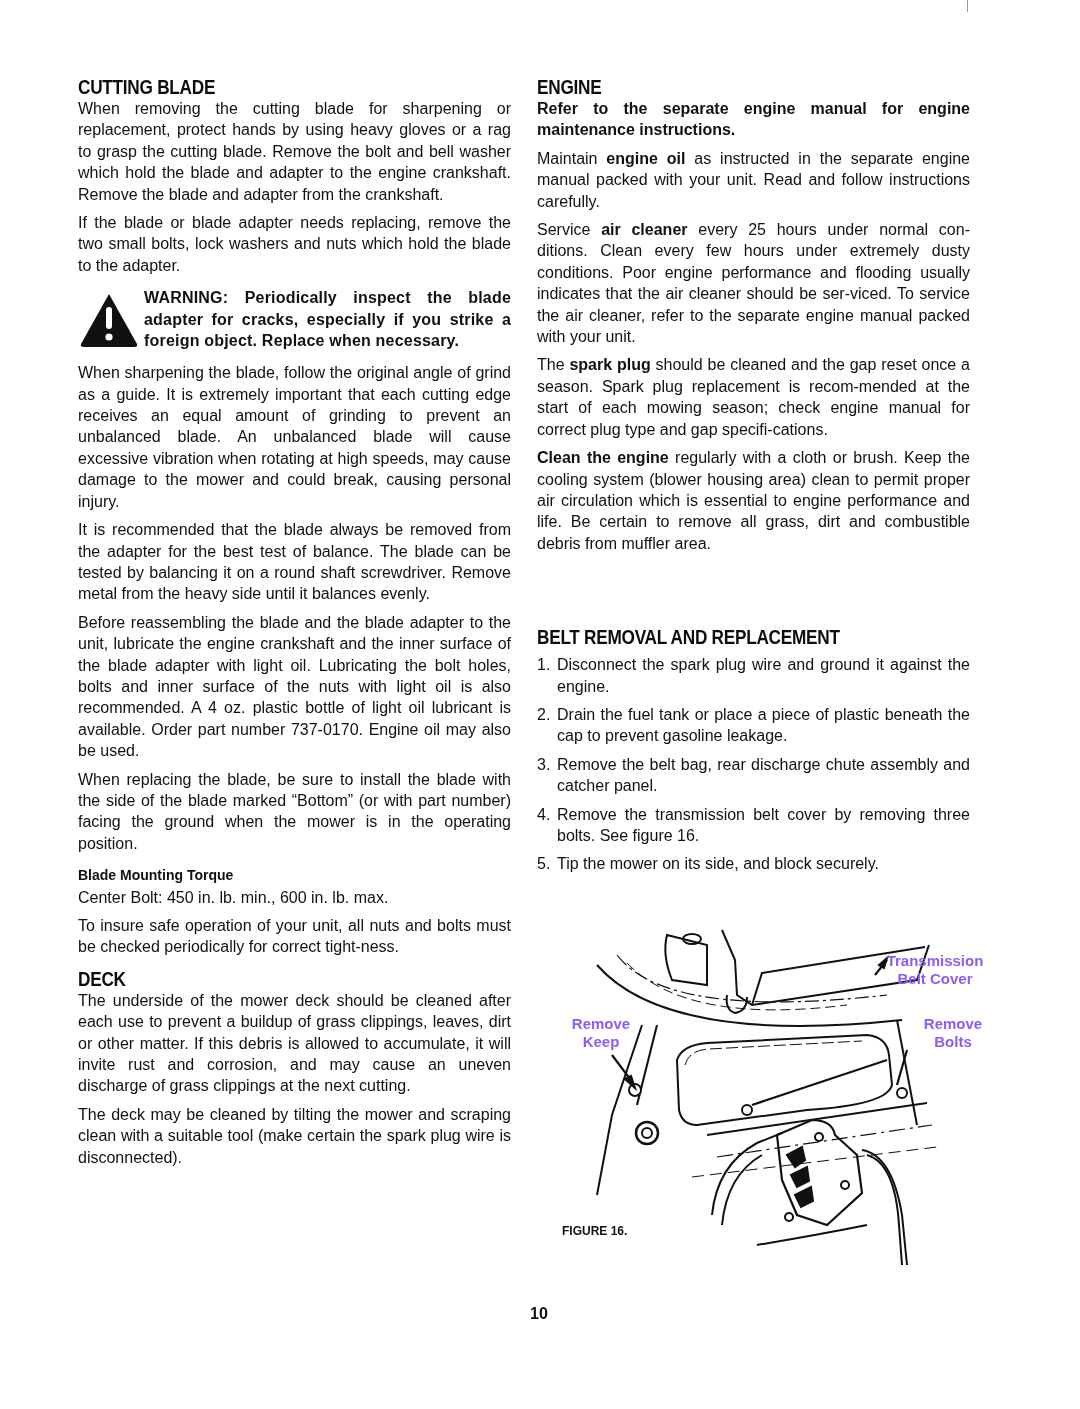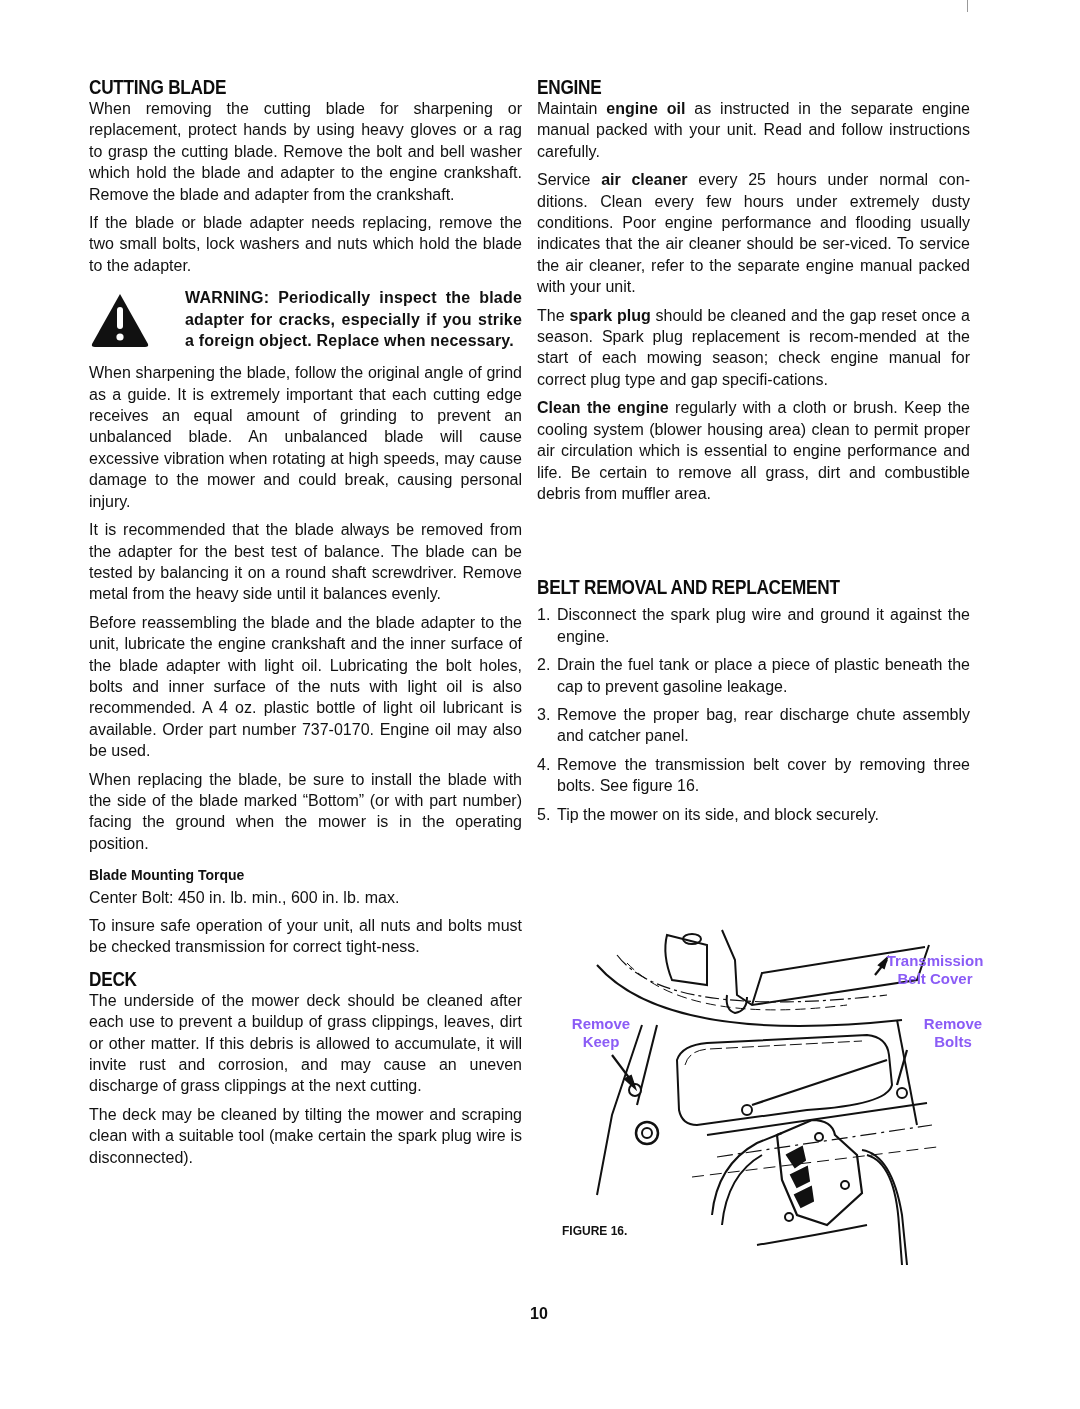--- a/index.html
+++ b/index.html
@@ -1,36 +1,36 @@
 <!DOCTYPE html>
 <html><head>
   <meta charset="utf-8">
   <style>
     html, body { margin: 0; padding: 0; background: #ffffff; }
     body {
       width: 1080px; height: 1409px; position: relative; overflow: hidden;
       font-family: "Liberation Sans", sans-serif; color: #111111;
     }
     .col { position: absolute; top: 76px; width: 433px; }
-    .col-left { left: 89px; }
+    .col-left { left: 78px; }
     .col-right { left: 537px; }
     h2 {
       font-family: "Liberation Sans", sans-serif;
       font-weight: bold; font-size: 20px; letter-spacing: -0.3px;
       transform: scaleX(0.86); transform-origin: left;
       margin: 0; line-height: 22px; white-space: nowrap; color: #0d0d0d;
     }
     p {
       margin: 0 0 7px 0; font-size: 16px; line-height: 21.4px;
       text-align: justify; text-align-last: left;
     }
     .bold { font-weight: bold; }
     .warning { display: flex; margin: 11px 0 9px 0; }
     .warning-icon { width: 66px; flex: 0 0 66px; padding-top: 4px; }
-    .warning-text { font-weight: bold; font-size: 16px; line-height: 21.4px; text-align: justify; text-align-last: left; letter-spacing: 0.2px; margin-left: 30px; }
+    .warning-text { font-weight: bold; font-size: 16px; line-height: 21.4px; text-align: justify; text-align-last: left; letter-spacing: 0.2px; }
     .torque-title { font-weight: bold; font-size: 14px; line-height: 21.4px; margin-top: 11px; }
     .torque-line { font-size: 16px; line-height: 21.4px; }
     .torque-block { margin-bottom: 7px; }
     ol { list-style: none; padding: 0; margin: 6px 0 0 0; }
     ol li { display: flex; font-size: 16px; line-height: 21.4px; margin-bottom: 7px; }
     ol li .num { width: 20px; flex: 0 0 20px; padding-left: 0; }
     ol li .txt { flex: 1; text-align: justify; text-align-last: left; }
     .engine-intro { font-weight: bold; margin-bottom: 7px; }
     .figure { position: absolute; left: 557px; top: 925px; width: 443px; height: 355px; }
     .fig-label { position: absolute; font-weight: bold; font-size: 15px; line-height: 18px; text-align: center; color: #8b5cf6; }
@@ -62,47 +62,48 @@
   <p>When sharpening the blade, follow the original angle of grind as a guide. It is extremely important that each cutting edge receives an equal amount of grinding to prevent an unbalanced blade. An unbalanced blade will cause excessive vibration when rotating at high speeds, may cause damage to the mower and could break, causing personal injury.</p>
   <p>It is recommended that the blade always be removed from the adapter for the best test of balance. The blade can be tested by balancing it on a round shaft screwdriver. Remove metal from the heavy side until it balances evenly.</p>
   <p>Before reassembling the blade and the blade adapter to the unit, lubricate the engine crankshaft and the inner surface of the blade adapter with light oil. Lubricating the bolt holes, bolts and inner surface of the nuts with light oil is also recommended. A 4 oz. plastic bottle of light oil lubricant is available. Order part number 737-0170. Engine oil may also be used.</p>
   <p>When replacing the blade, be sure to install the blade with the side of the blade marked “Bottom” (or with part number) facing the ground when the mower is in the operating position.</p>
 
   <div class="torque-block">
     <div class="torque-title">Blade Mounting Torque</div>
     <div class="torque-line">Center Bolt: 450 in. lb. min., 600 in. lb. max.</div>
   </div>
 
-  <p>To insure safe operation of your unit, all nuts and bolts must be checked transmission for correct tight-ness.</p>
+  <p>To insure safe operation of your unit, all nuts and bolts must be checked periodically for correct tight-ness.</p>
 
   <h2 style="margin-top:10px;">DECK</h2>
   <p>The underside of the mower deck should be cleaned after each use to prevent a buildup of grass clippings, leaves, dirt or other matter. If this debris is allowed to accumulate, it will invite rust and corrosion, and may cause an uneven discharge of grass clippings at the next cutting.</p>
   <p>The deck may be cleaned by tilting the mower and scraping clean with a suitable tool (make certain the spark plug wire is disconnected).</p>
 </div>
 
 <div class="col col-right">
   <h2>ENGINE</h2>
+  <p class="engine-intro">Refer to the separate engine manual for engine maintenance instructions.</p>
   <p><span>Maintain </span><span class="bold">engine oil</span><span> as instructed in the separate engine manual packed with your unit. Read and follow instructions carefully.</span></p>
   <p><span>Service </span><span class="bold">air cleaner</span><span> every 25 hours under normal con-ditions. Clean every few hours under extremely dusty conditions. Poor engine performance and flooding usually indicates that the air cleaner should be ser-viced. To service the air cleaner, refer to the separate engine manual packed with your unit.</span></p>
   <p><span>The </span><span class="bold">spark plug</span><span> should be cleaned and the gap reset once a season. Spark plug replacement is recom-mended at the start of each mowing season; check engine manual for correct plug type and gap specifi-cations.</span></p>
   <p><span class="bold">Clean the engine</span><span> regularly with a cloth or brush. Keep the cooling system (blower housing area) clean to permit proper air circulation which is essential to engine performance and life. Be certain to remove all grass, dirt and combustible debris from muffler area.</span></p>
 
   <h2 style="margin-top:72px;">BELT REMOVAL AND REPLACEMENT</h2>
   <ol>
     <li>
         <span class="num">1.</span>
         <span class="txt">Disconnect the spark plug wire and ground it against the engine.</span>
       </li>
     <li>
         <span class="num">2.</span>
         <span class="txt">Drain the fuel tank or place a piece of plastic beneath the cap to prevent gasoline leakage.</span>
       </li>
     <li>
         <span class="num">3.</span>
-        <span class="txt">Remove the proper bag, rear discharge chute assembly and catcher panel.</span>
+        <span class="txt">Remove the belt bag, rear discharge chute assembly and catcher panel.</span>
       </li>
     <li>
         <span class="num">4.</span>
         <span class="txt">Remove the transmission belt cover by removing three bolts. See figure 16.</span>
       </li>
     <li>
         <span class="num">5.</span>
         <span class="txt">Tip the mower on its side, and block securely.</span>
       </li>
   </ol>

